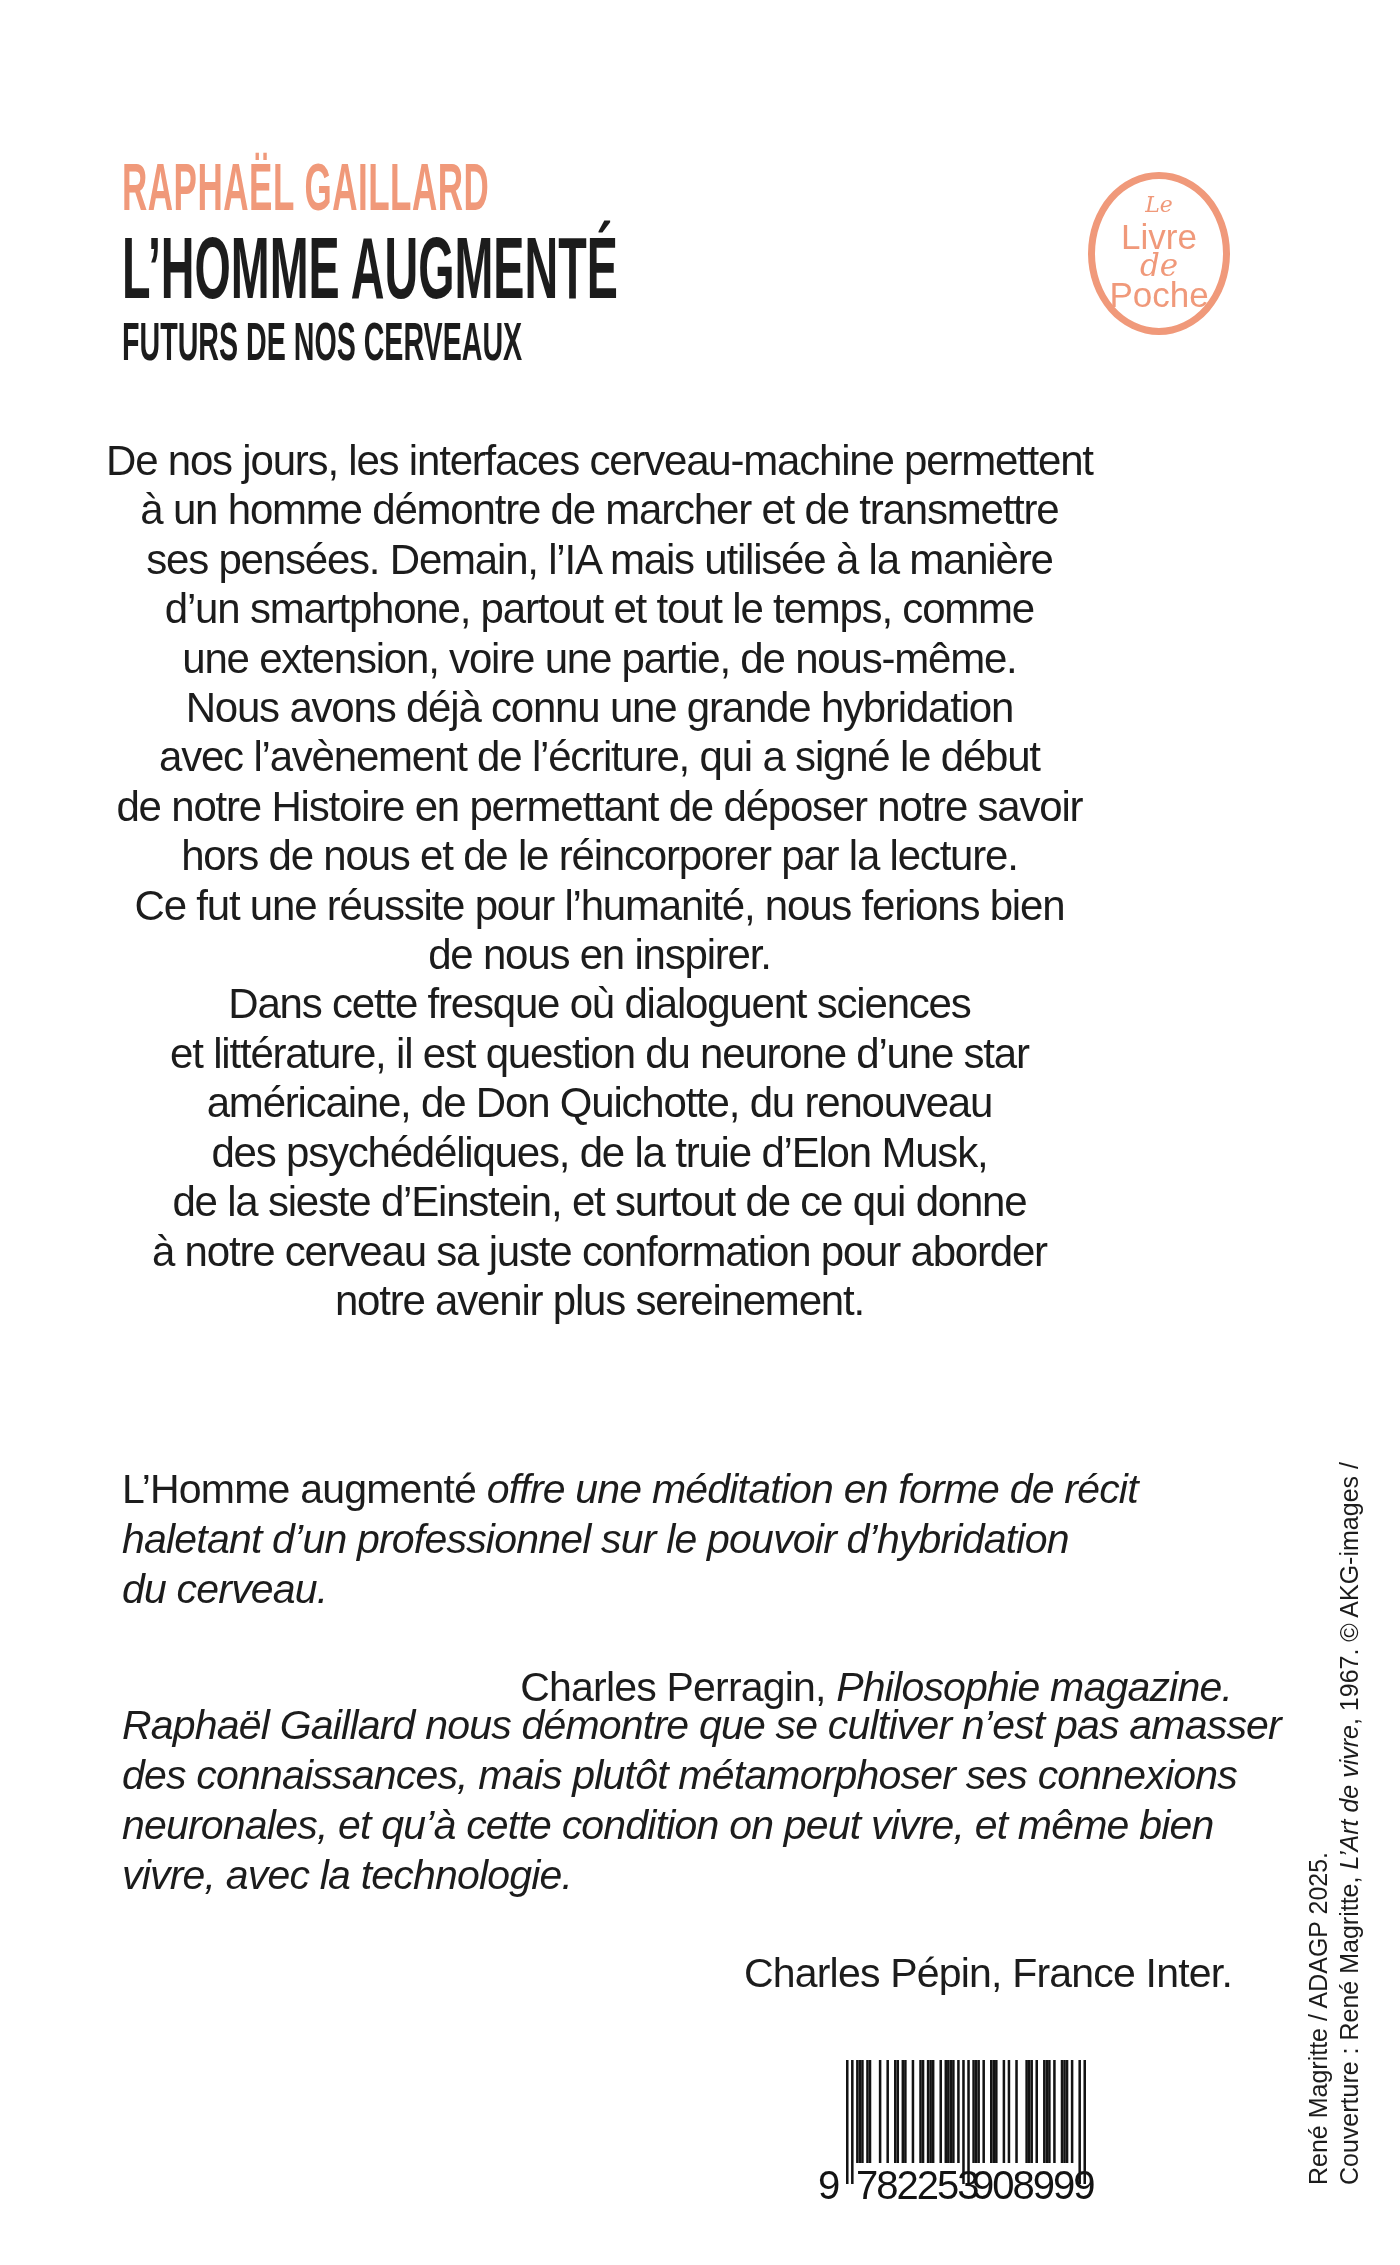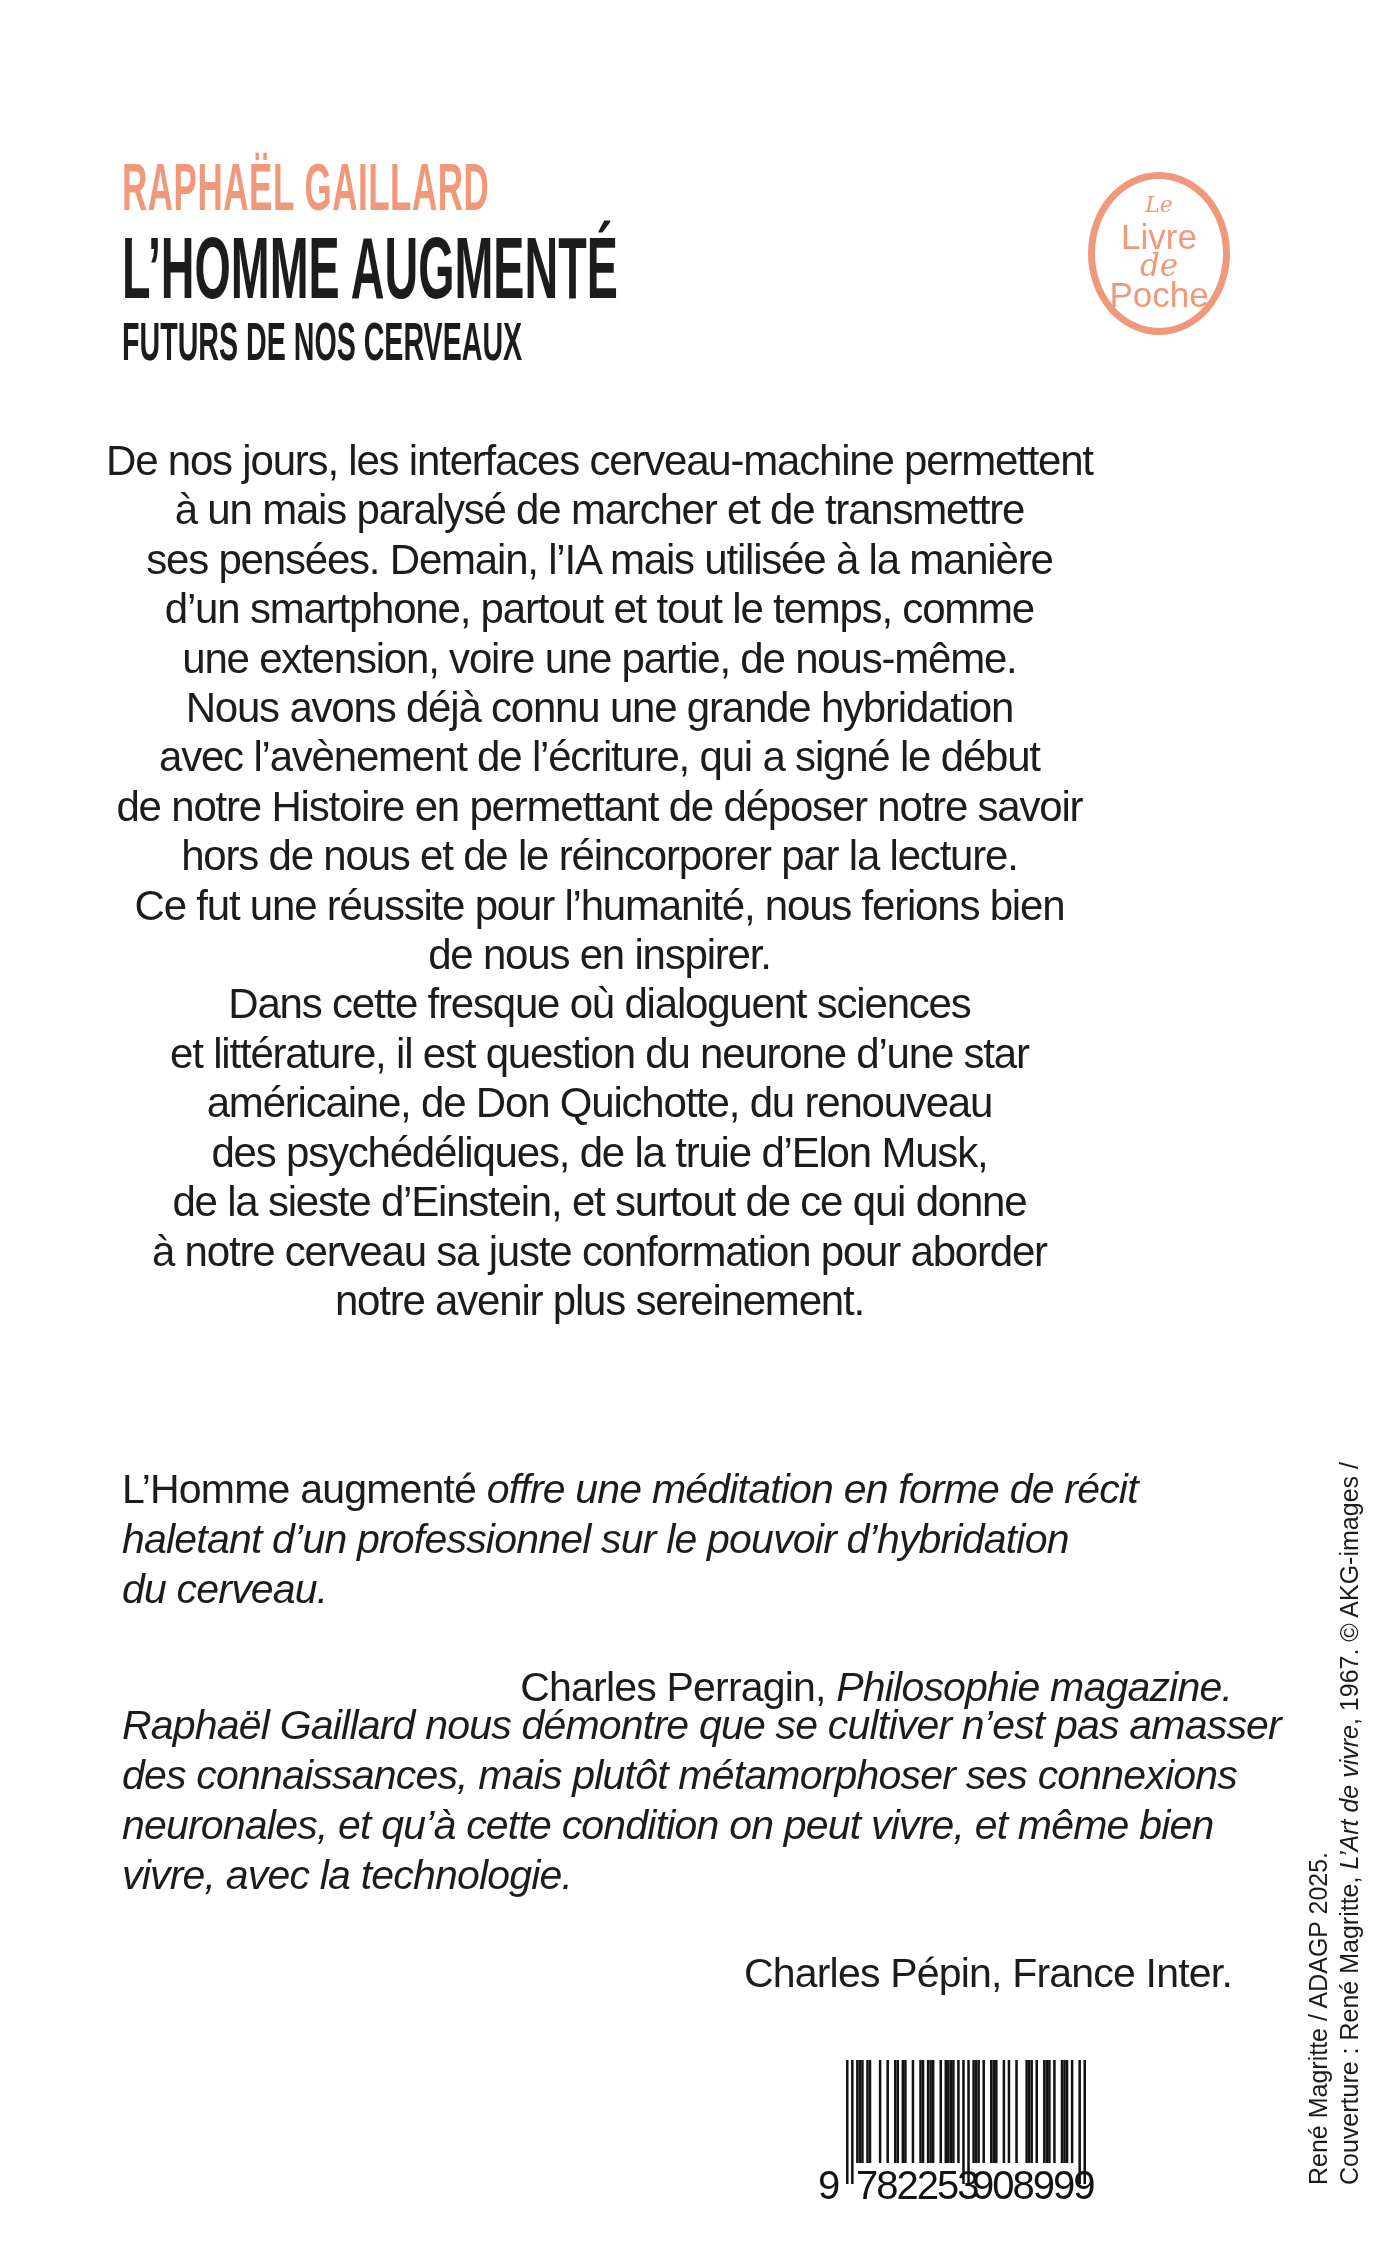--- a/index.html
+++ b/index.html
@@ -154,21 +154,21 @@
 
   <div class="logo">
     <div class="logo-le">Le</div>
     <div class="logo-livre">Livre</div>
     <div class="logo-de">de</div>
     <div class="logo-poche">Poche</div>
   </div>
 
   <div class="desc">
     <div>De nos jours, les interfaces cerveau-machine permettent</div>
-    <div>à un mais paralysé de marcher et de transmettre</div>
+    <div>à un homme démontre de marcher et de transmettre</div>
     <div>ses pensées. Demain, l’IA mais utilisée à la manière</div>
     <div>d’un smartphone, partout et tout le temps, comme</div>
     <div>une extension, voire une partie, de nous-même.</div>
     <div>Nous avons déjà connu une grande hybridation</div>
     <div>avec l’avènement de l’écriture, qui a signé le début</div>
     <div>de notre Histoire en permettant de déposer notre savoir</div>
     <div>hors de nous et de le réincorporer par la lecture.</div>
     <div>Ce fut une réussite pour l’humanité, nous ferions bien</div>
     <div>de nous en inspirer.</div>
     <div>Dans cette fresque où dialoguent sciences</div>

